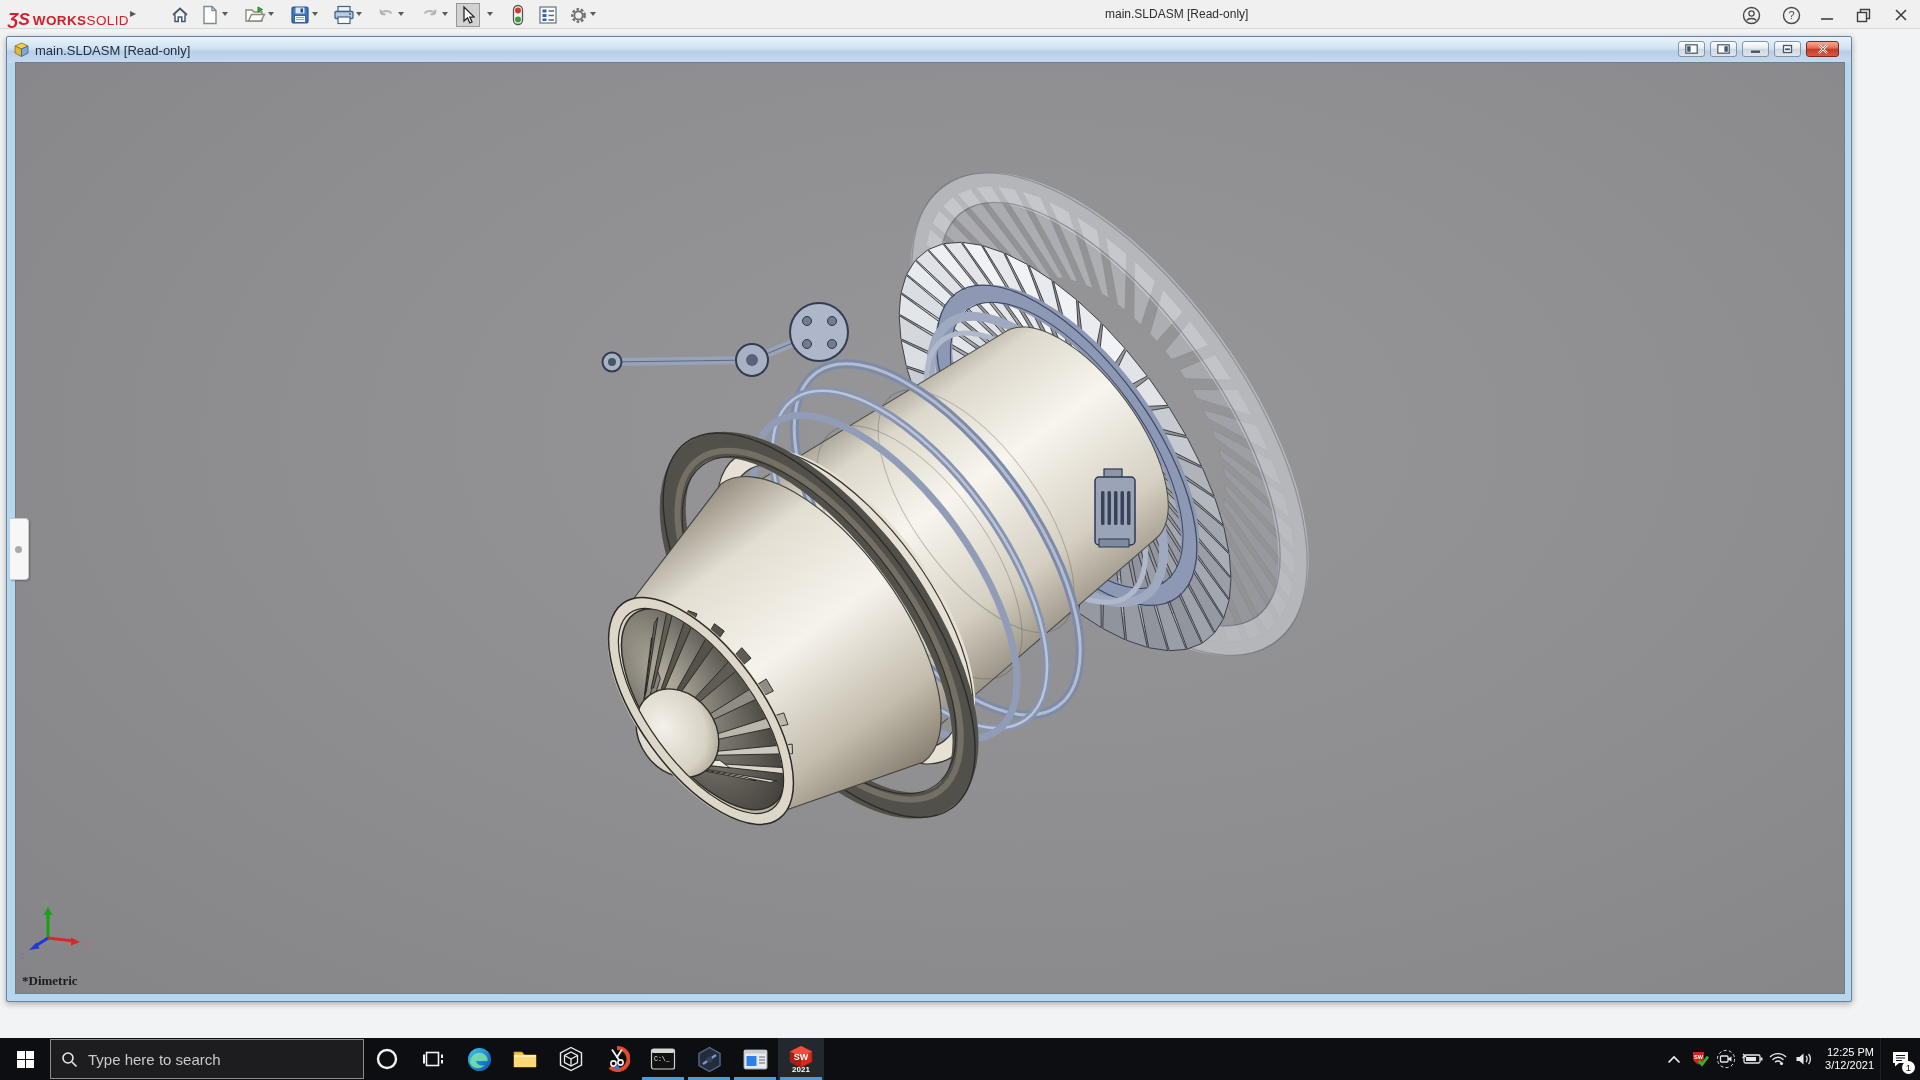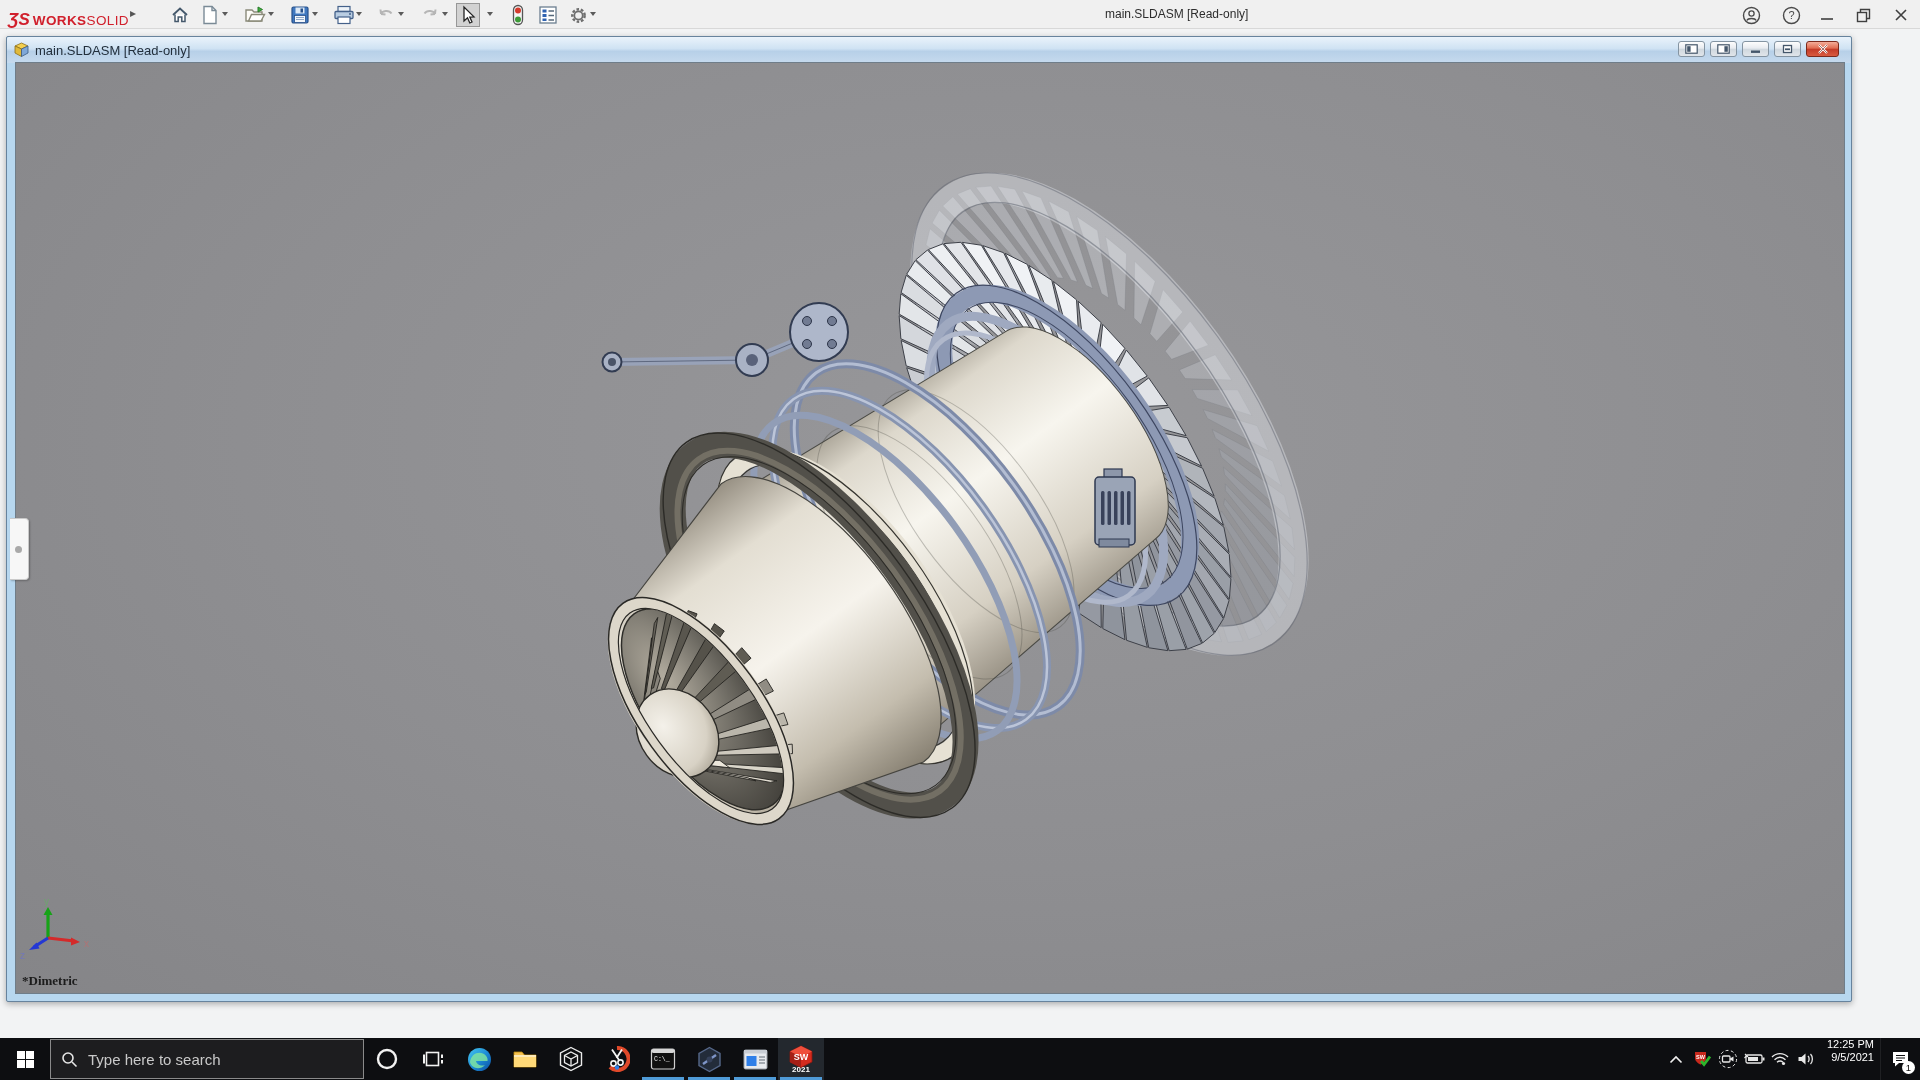--- a/index.html
+++ b/index.html
@@ -30,21 +30,21 @@
   .splitter-tab { position:absolute; left:3px; top:481px; width:19px; height:62px; background:#f7f7f7; border:1px solid #c9c9c9; border-left:none; border-radius:0 4px 4px 0; box-shadow:1px 1px 2px rgba(0,0,0,.25); }
   .splitter-tab .dot { position:absolute; left:5px; top:27px; width:7px; height:7px; border-radius:50%; background:#a9a9a9; }
 
   
   .taskbar { position:absolute; left:0; top:1038px; width:1920px; height:42px; background:#0d0e11; display:flex; align-items:stretch; z-index:50; }
   .tk { width:46px; display:flex; align-items:center; justify-content:center; position:relative; }
   .searchbox { width:314px; margin:1px 0 1px 0; background:#1d1d1f; border:1px solid #8a8a8a; display:flex; align-items:center; }
   .searchbox span.ph { color:#c9c9c9; font-size:15px; margin-left:10px; }
   .run::after { content:""; position:absolute; left:2px; right:2px; bottom:0; height:3px; background:#4f9bd8; }
   .tk.active { background:#23282e; }
-  .tray { position:absolute; right:0; top:0; height:42px; display:flex; }
+  .tray { position:absolute; right:0; top:0; height:42px; display:flex; align-items:center; }
   .trayicon { width:26px; height:42px; display:flex; align-items:center; justify-content:center; }
   .clock { text-align:right; color:#fff; font-size:11px; line-height:13px; margin:0 6px 0 8px; }
   .notif { width:40px; height:42px; display:flex; align-items:center; justify-content:center; position:relative; border-left:1px solid rgba(255,255,255,.08); }
   .badge { position:absolute; right:5px; bottom:6px; min-width:13px; height:13px; border-radius:7px; background:#fff; color:#111; font-size:9.5px; display:flex; align-items:center; justify-content:center; padding:0 2px; }
 </style>
 </head>
 <body>
 
 <div class="titlebar">
   <div class="brand">
@@ -580,21 +580,21 @@
         </svg>
     </div>
     <div class="trayicon">
       <svg width="20" height="16" viewBox="0 0 20 16">
           <path d="M2.5 6 H5.5 L9.5 2.5 V13.5 L5.5 10 H2.5 Z" fill="#e8e8e8"></path>
           <path d="M12 5 C13.5 6.5 13.5 9.5 12 11 M14.5 3 C17 5.5 17 10.5 14.5 13" fill="none" stroke="#e8e8e8" stroke-width="1.3"></path>
         </svg>
     </div>
     <div class="clock">
       <div>12:25 PM</div>
-      <div>9/5/2021</div>
+      <div>3/12/2021</div>
     </div>
     <div class="notif">
       <svg width="19" height="18" viewBox="0 0 19 18">
           <path d="M2 2 H17 V13 H8 L4 16.5 V13 H2 Z" fill="#fff"></path>
           <path d="M5 5.5 H14 M5 8 H14 M5 10.5 H11" stroke="#0d0e11" stroke-width="1.1"></path>
         </svg>
       <div class="badge">1</div>
     </div>
   </div>
 </div>

